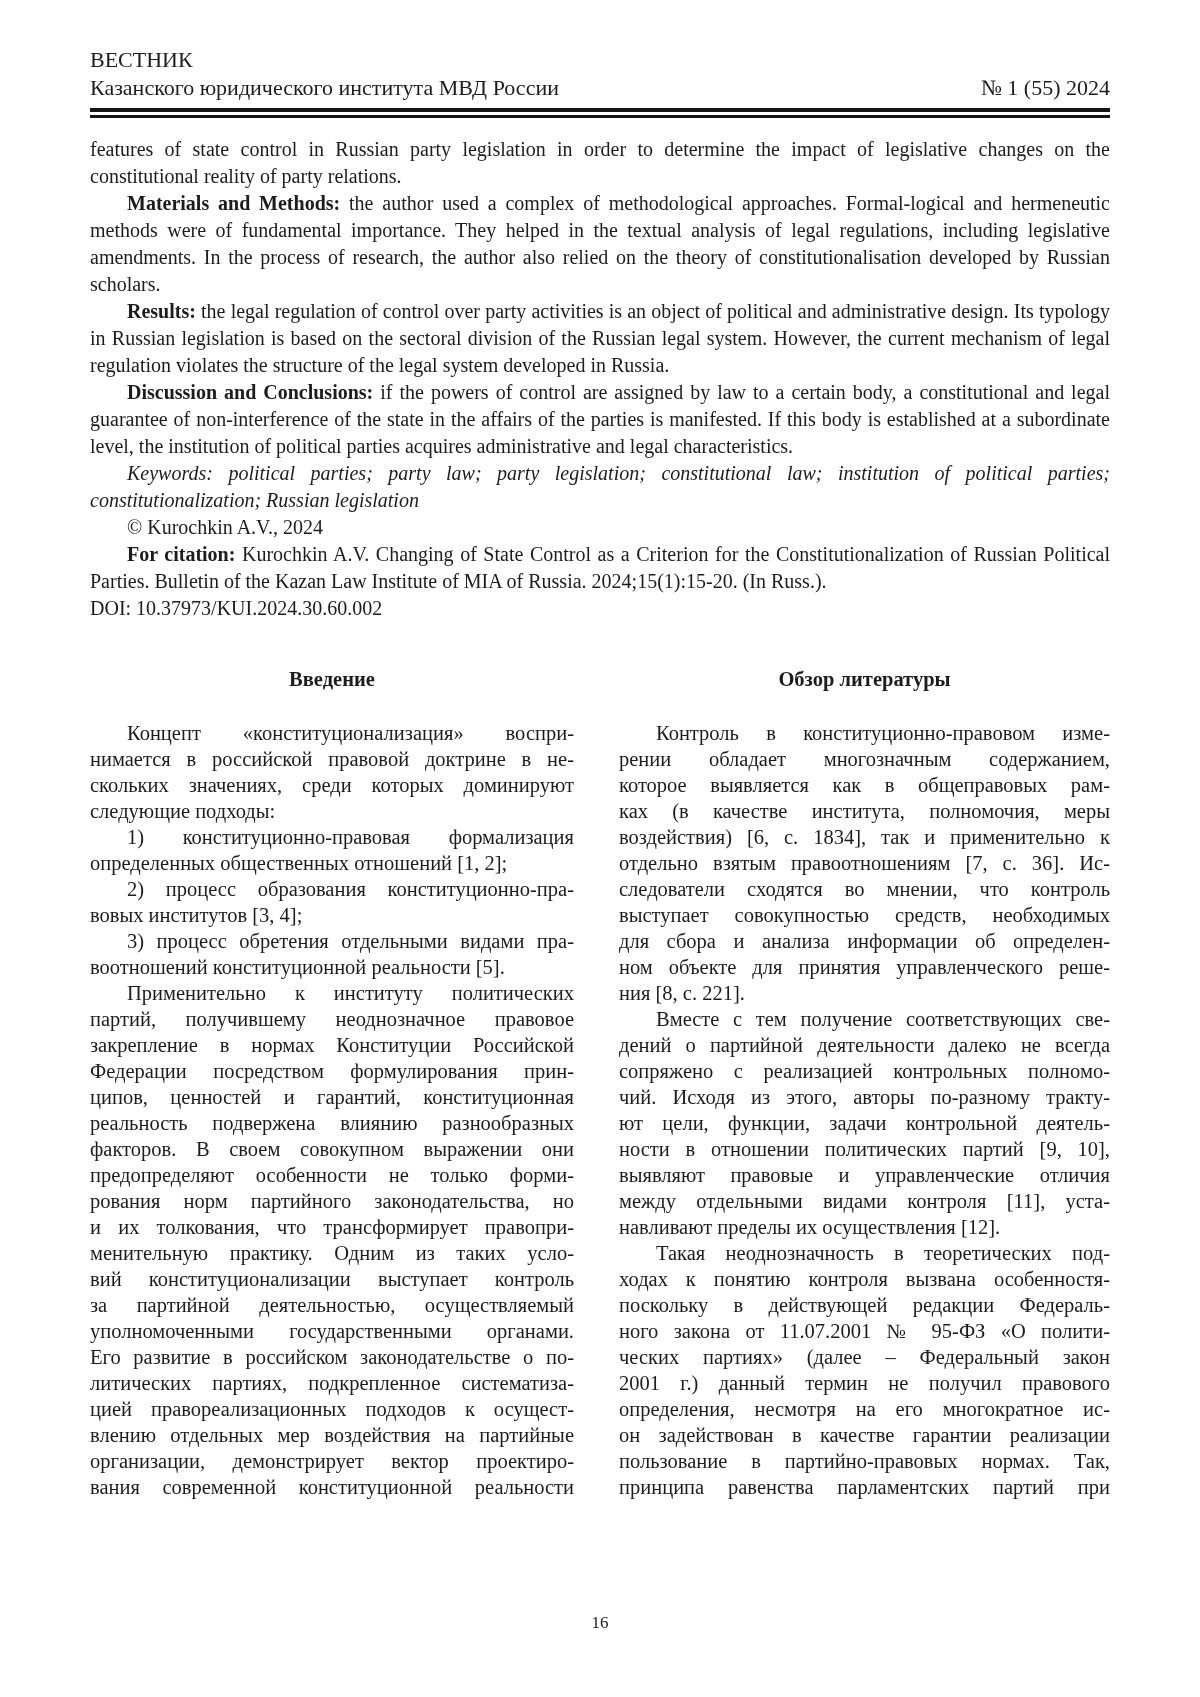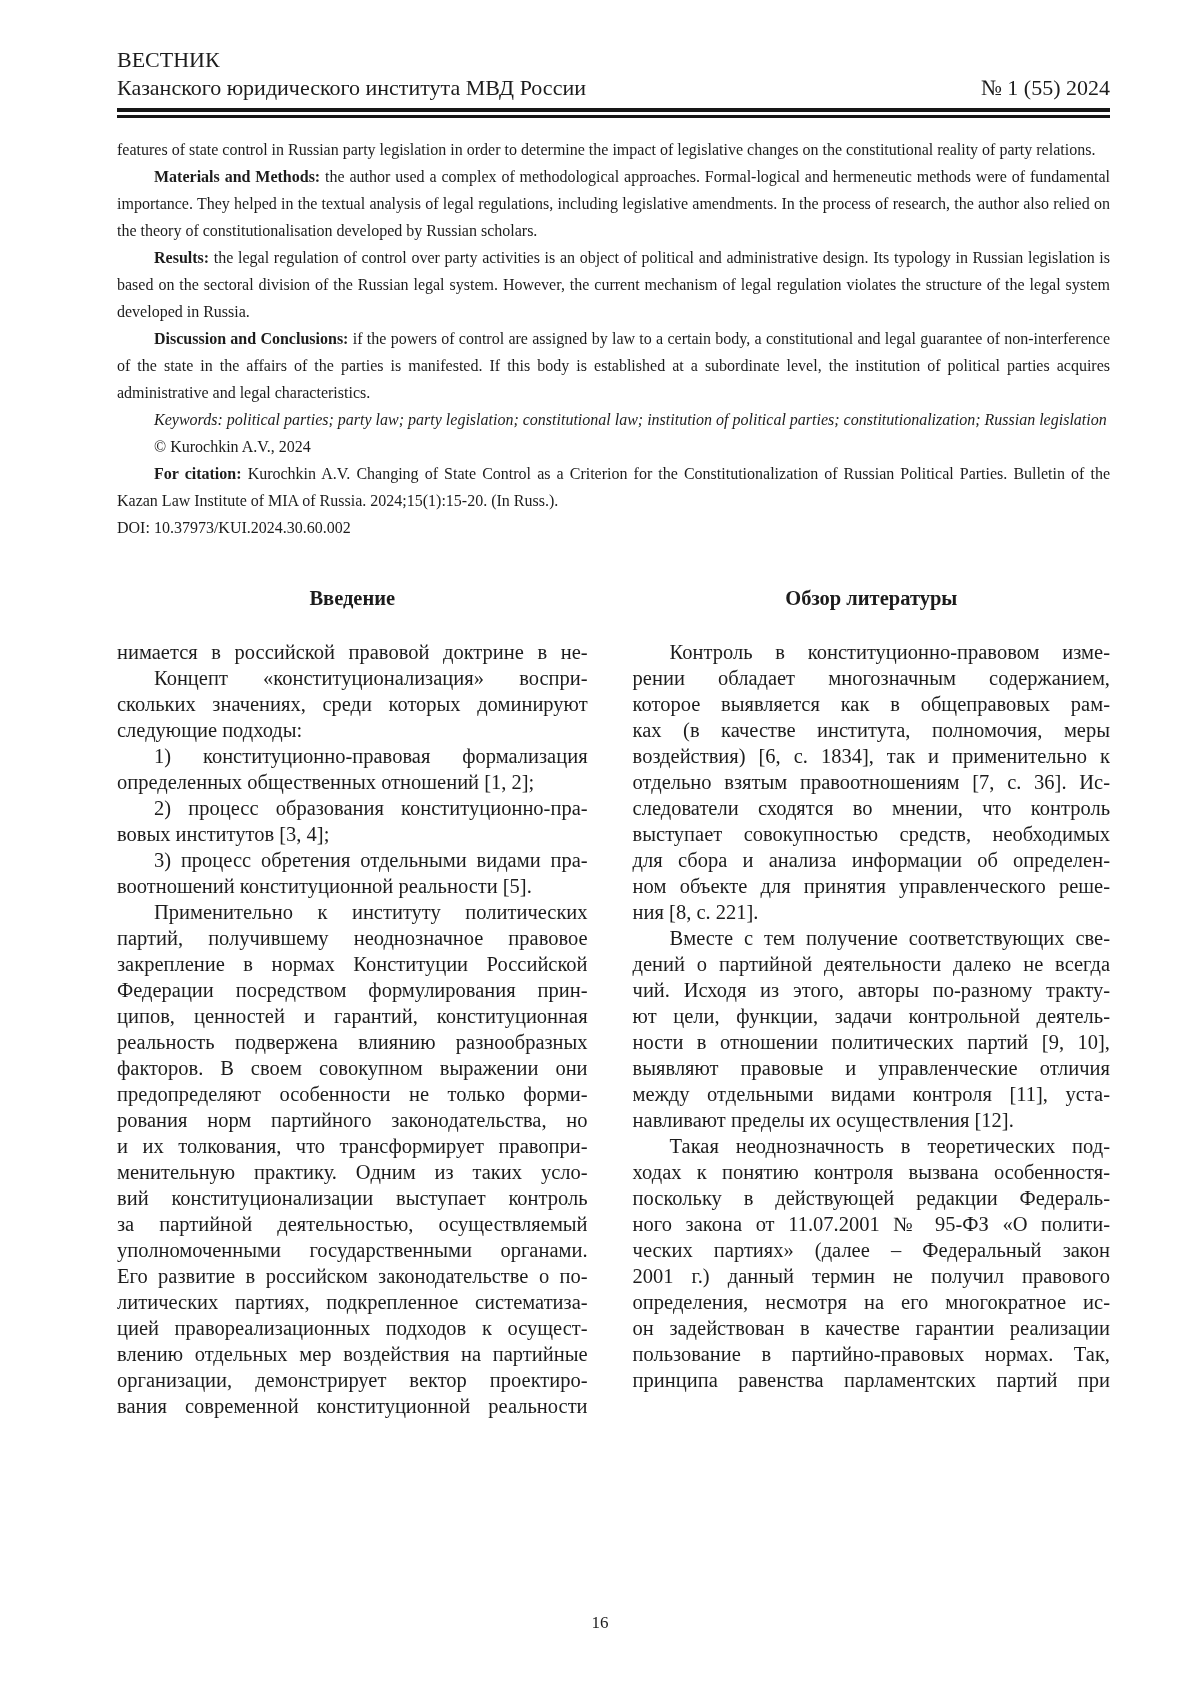--- a/index.html
+++ b/index.html
@@ -5,42 +5,42 @@
   html, body { margin: 0; padding: 0; }
   body {
     width: 1200px;
     height: 1697px;
     background: #ffffff;
     color: #1c1c1c;
     font-family: "Liberation Serif", "DejaVu Serif", serif;
     position: relative;
     overflow: hidden;
   }
-  .page { padding: 46px 90px 0 117px; }
+  .page { padding: 46px 90px 0 90px; }
 
   
   .header-row {
     display: flex;
     justify-content: space-between;
     align-items: flex-end;
   }
   .journal-title { font-size: 22px; line-height: 28px; }
   .journal-subtitle { font-size: 22px; line-height: 28px; }
   .issue { font-size: 22px; line-height: 28px; }
   .rule {
     margin-top: 6px;
     height: 3px;
     border-top: 4px solid #161616;
     border-bottom: 3px solid #161616;
   }
 
   
   .abstract {
     margin-top: 18px;
-    font-size: 16px;
+    font-size: 20px;
     line-height: 27px;
     text-align: justify;
   }
   .abstract .para { text-indent: 0; }
   .abstract .para.indent { text-indent: 37px; }
   .b { font-weight: bold; }
   .i { font-style: italic; }
 
   
   .columns {
@@ -97,22 +97,22 @@
       <div class="para indent"><span class="i">Keywords: political parties; party law; party legislation; constitutional law; institution of political parties; constitutionalization; Russian legislation</span></div>
       <div class="para indent"><span>© Kurochkin A.V., 2024</span></div>
       <div class="para indent"><span class="b">For citation: </span><span>Kurochkin A.V. Changing of State Control as a Criterion for the Constitutionalization of Russian Political Parties. Bulletin of the Kazan Law Institute of MIA of Russia. 2024;15(1):15-20. (In Russ.).</span></div>
       <div class="para"><span>DOI: 10.37973/KUI.2024.30.60.002</span></div>
     </section>
 
   <section class="columns">
     <div class="col col-left">
       <div class="col-heading">Введение</div>
       <div class="col-body">
+          <div class="cline ind">Концепт «конституционализация» воспри-</div>
           <div class="cline">нимается в российской правовой доктрине в не-</div>
-          <div class="cline ind">Концепт «конституционализация» воспри-</div>
           <div class="cline">скольких значениях, среди которых доминируют</div>
           <div class="cline last">следующие подходы:</div>
           <div class="cline ind">1) конституционно-правовая формализация</div>
           <div class="cline last">определенных общественных отношений [1, 2];</div>
           <div class="cline ind">2) процесс образования конституционно-пра-</div>
           <div class="cline last">вовых институтов [3, 4];</div>
           <div class="cline ind">3) процесс обретения отдельными видами пра-</div>
           <div class="cline last">воотношений конституционной реальности [5].</div>
           <div class="cline ind">Применительно к институту политических</div>
           <div class="cline">партий, получившему неоднозначное правовое</div>
@@ -145,20 +145,21 @@
           <div class="cline">ках (в качестве института, полномочия, меры</div>
           <div class="cline">воздействия) [6, с. 1834], так и применительно к</div>
           <div class="cline">отдельно взятым правоотношениям [7, с. 36]. Ис-</div>
           <div class="cline">следователи сходятся во мнении, что контроль</div>
           <div class="cline">выступает совокупностью средств, необходимых</div>
           <div class="cline">для сбора и анализа информации об определен-</div>
           <div class="cline">ном объекте для принятия управленческого реше-</div>
           <div class="cline last">ния [8, с. 221].</div>
           <div class="cline ind">Вместе с тем получение соответствующих све-</div>
           <div class="cline">дений о партийной деятельности далеко не всегда</div>
+          <div class="cline">сопряжено с реализацией контрольных полномо-</div>
           <div class="cline">чий. Исходя из этого, авторы по-разному тракту-</div>
           <div class="cline">ют цели, функции, задачи контрольной деятель-</div>
           <div class="cline">ности в отношении политических партий [9, 10],</div>
           <div class="cline">выявляют правовые и управленческие отличия</div>
           <div class="cline">между отдельными видами контроля [11], уста-</div>
           <div class="cline last">навливают пределы их осуществления [12].</div>
           <div class="cline ind">Такая неоднозначность в теоретических под-</div>
           <div class="cline">ходах к понятию контроля вызвана особенностя-</div>
           <div class="cline">поскольку в действующей редакции Федераль-</div>
           <div class="cline">ного закона от 11.07.2001 № 95-ФЗ «О полити-</div>

